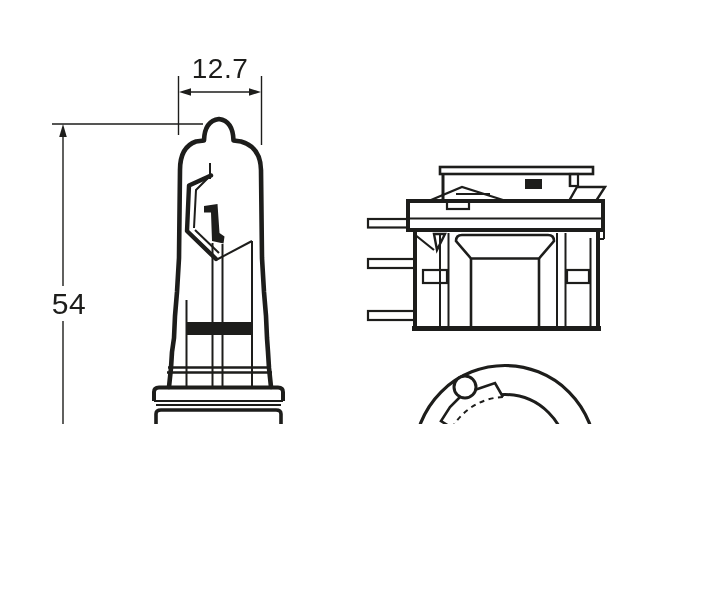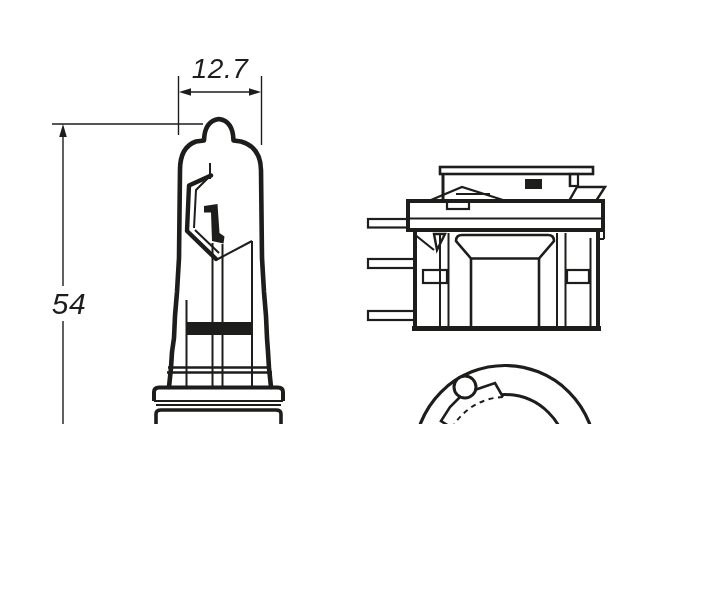--- a/index.html
+++ b/index.html
@@ -6,21 +6,20 @@
   html, body {
     margin: 0; padding: 0;
     background: var(--bg);
     font-family: "Liberation Sans", sans-serif;
   }
   .canvas {
     position: relative;
     width: 717px; height: 424px;
     background: var(--bg);
     overflow: hidden;
-    font-style: italic;
   }
   svg { display: block; }
   
   .s18, .s2, .s22, .s24, .s26, .s3, .s36, .s4, .s44, .s46, .s5, .s7, .dim {
     stroke: var(--line); fill: none;
   }
   .s18 { stroke-width: 1.8; }
   .s2  { stroke-width: 2; }
   .s22 { stroke-width: 2.2; }
   .s24 { stroke-width: 2.4; }

